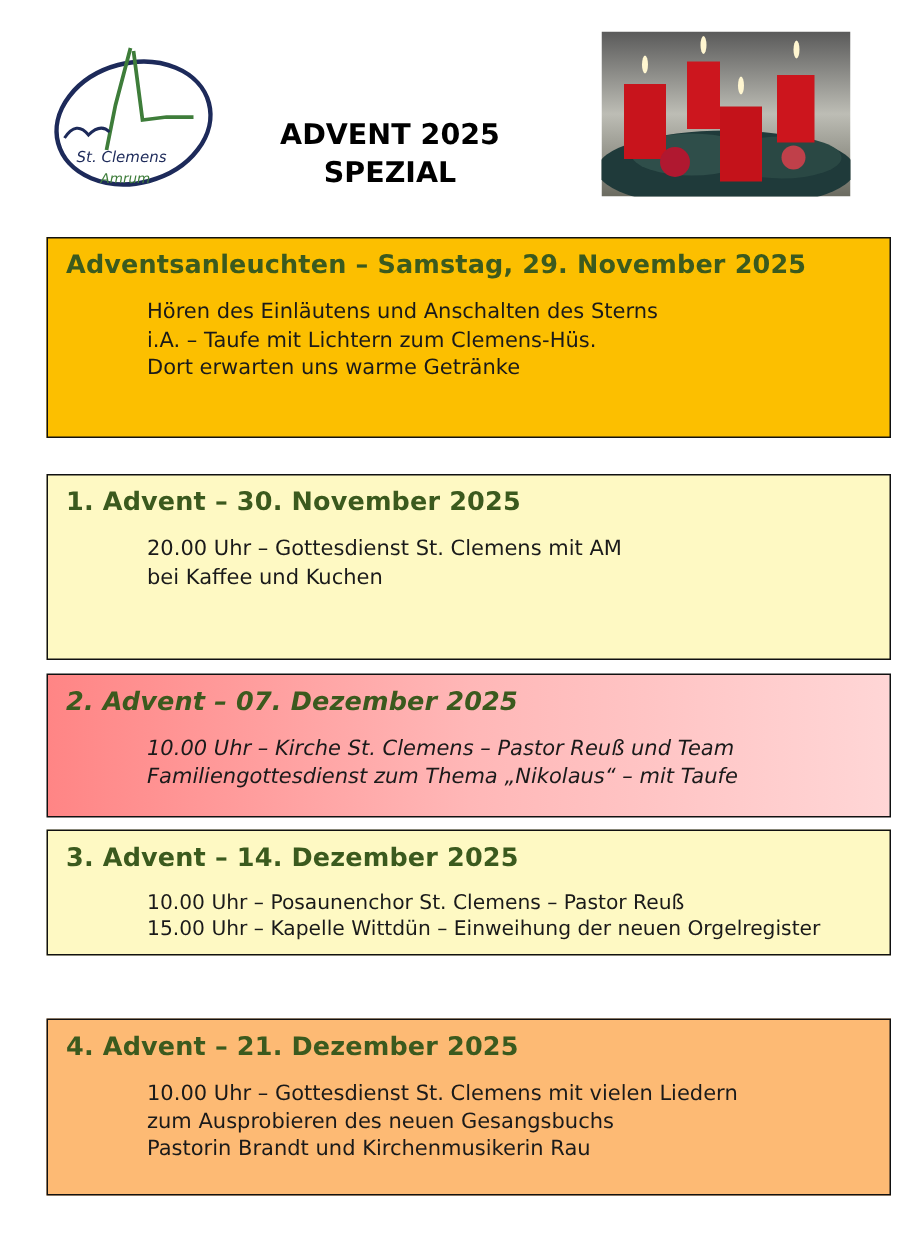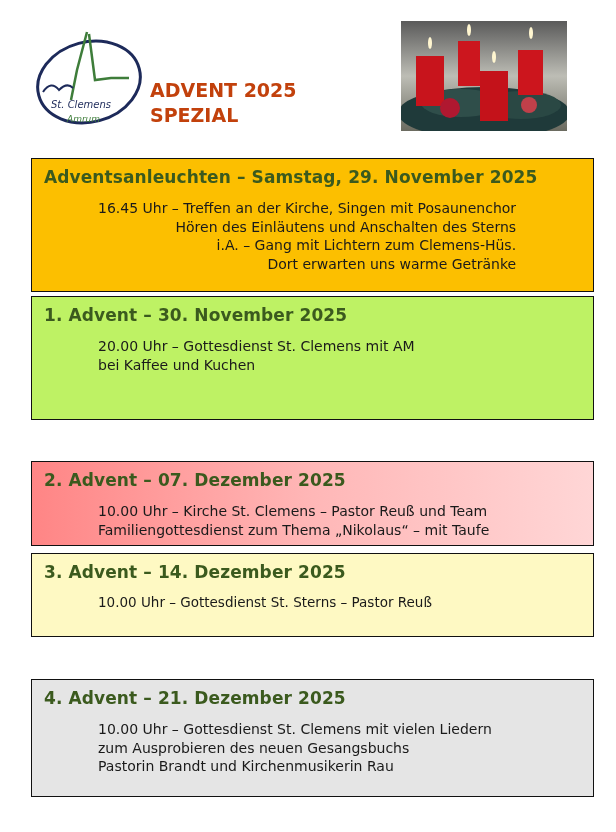--- a/index.html
+++ b/index.html
@@ -1,30 +1,30 @@
 <!DOCTYPE html>
 <html><head>
   <meta charset="utf-8">
   <style>
     html, body { margin: 0; padding: 0; background: #ffffff; }
     body { width: 616px; height: 832px; position: relative; overflow: hidden;
            font-family: "DejaVu Sans", "Liberation Sans", sans-serif; }
     .logo { position: absolute; left: 33px; top: 30px; width: 112px; height: 102px; }
-    .title { position: absolute; left: 150px; top: 78px; width: 220px; text-align: left;
-             color: #c2410c; font-weight: bold; font-size: 19px; line-height: 25px; }
+    .title { position: absolute; left: 150px; top: 78px; width: 220px; text-align: center;
+             color: #000000; font-weight: bold; font-size: 19px; line-height: 25px; }
     .photo { position: absolute; left: 401px; top: 21px; width: 166px; height: 110px; }
     .box { position: absolute; left: 31px; width: 563px; border: 1.5px solid #111; box-sizing: border-box; }
     .box h2 { margin: 0; position: absolute; left: 12px; top: 8px; font-size: 17px; font-weight: bold;
               color: #3b5a1e; white-space: nowrap; letter-spacing: 0.1px; }
     .box .lines { position: absolute; left: 66px; top: 40px; font-size: 14px; color: #1a1a1a; line-height: 18.5px; white-space: nowrap; }
-    .b0 { top: 158px; height: 134px; background: #fcbf00; text-align: right; }
-    .b1 { top: 296px; height: 124px; background: #bef264; }
-    .b2 { top: 461px; height: 85px; background: linear-gradient(90deg, #ff8585 0%, #ffb7b7 50%, #ffd6d6 100%); }
+    .b0 { top: 158px; height: 134px; background: #fcbf00; }
+    .b1 { top: 316px; height: 124px; background: #fef9c3; }
+    .b2 { top: 449px; height: 96px; background: linear-gradient(90deg, #ff8585 0%, #ffb7b7 50%, #ffd6d6 100%); font-style: italic; }
     .b3 { top: 553px; height: 84px; background: #fef9c3; }
-    .b4 { top: 679px; height: 118px; background: #e5e5e5; }
+    .b4 { top: 679px; height: 118px; background: #fdba74; }
     .b3 .lines { font-size: 13.5px; line-height: 17px; }
   </style>
 </head>
 <body>
 
 <div class="logo">
   <svg width="112" height="102" viewBox="0 0 112 102">
     <ellipse cx="56" cy="52" rx="52" ry="40" transform="rotate(-15 56 52)" fill="none" stroke="#1d2a5a" stroke-width="3"></ellipse>
     <path d="M54 2 L44 40 L38 70" fill="none" stroke="#3e7d3a" stroke-width="2.5"></path>
     <path d="M56 4 L62 50 L78 48 L96 48" fill="none" stroke="#3e7d3a" stroke-width="2.5"></path>
@@ -61,23 +61,22 @@
     <ellipse cx="93" cy="36" rx="2" ry="6" fill="#fff6d0"></ellipse>
     <ellipse cx="130" cy="12" rx="2" ry="6" fill="#fff6d0"></ellipse>
     <circle cx="49" cy="87" r="10" fill="#b01830"></circle>
     <circle cx="128" cy="84" r="8" fill="#c0404a"></circle>
   </svg>
 </div>
 
 <div class="box b0">
   <h2>Adventsanleuchten – Samstag, 29. November 2025</h2>
   <div class="lines">
-    <div>16.45 Uhr – Treffen an der Kirche, Singen mit Posaunenchor</div>
     <div>Hören des Einläutens und Anschalten des Sterns</div>
-    <div>i.A. – Gang mit Lichtern zum Clemens-Hüs.</div>
+    <div>i.A. – Taufe mit Lichtern zum Clemens-Hüs.</div>
     <div>Dort erwarten uns warme Getränke</div>
   </div>
 </div>
 
 <div class="box b1">
   <h2>1. Advent – 30. November 2025</h2>
   <div class="lines">
     <div>20.00 Uhr – Gottesdienst St. Clemens mit AM</div>
     <div>bei Kaffee und Kuchen</div>
   </div>
@@ -87,21 +86,22 @@
   <h2>2. Advent – 07. Dezember 2025</h2>
   <div class="lines">
     <div>10.00 Uhr – Kirche St. Clemens – Pastor Reuß und Team</div>
     <div>Familiengottesdienst zum Thema „Nikolaus“ – mit Taufe</div>
   </div>
 </div>
 
 <div class="box b3">
   <h2>3. Advent – 14. Dezember 2025</h2>
   <div class="lines">
-    <div>10.00 Uhr – Gottesdienst St. Sterns – Pastor Reuß</div>
+    <div>10.00 Uhr – Posaunenchor St. Clemens – Pastor Reuß</div>
+    <div>15.00 Uhr – Kapelle Wittdün – Einweihung der neuen Orgelregister</div>
   </div>
 </div>
 
 <div class="box b4">
   <h2>4. Advent – 21. Dezember 2025</h2>
   <div class="lines">
     <div>10.00 Uhr – Gottesdienst St. Clemens mit vielen Liedern</div>
     <div>zum Ausprobieren des neuen Gesangsbuchs</div>
     <div>Pastorin Brandt und Kirchenmusikerin Rau</div>
   </div>

